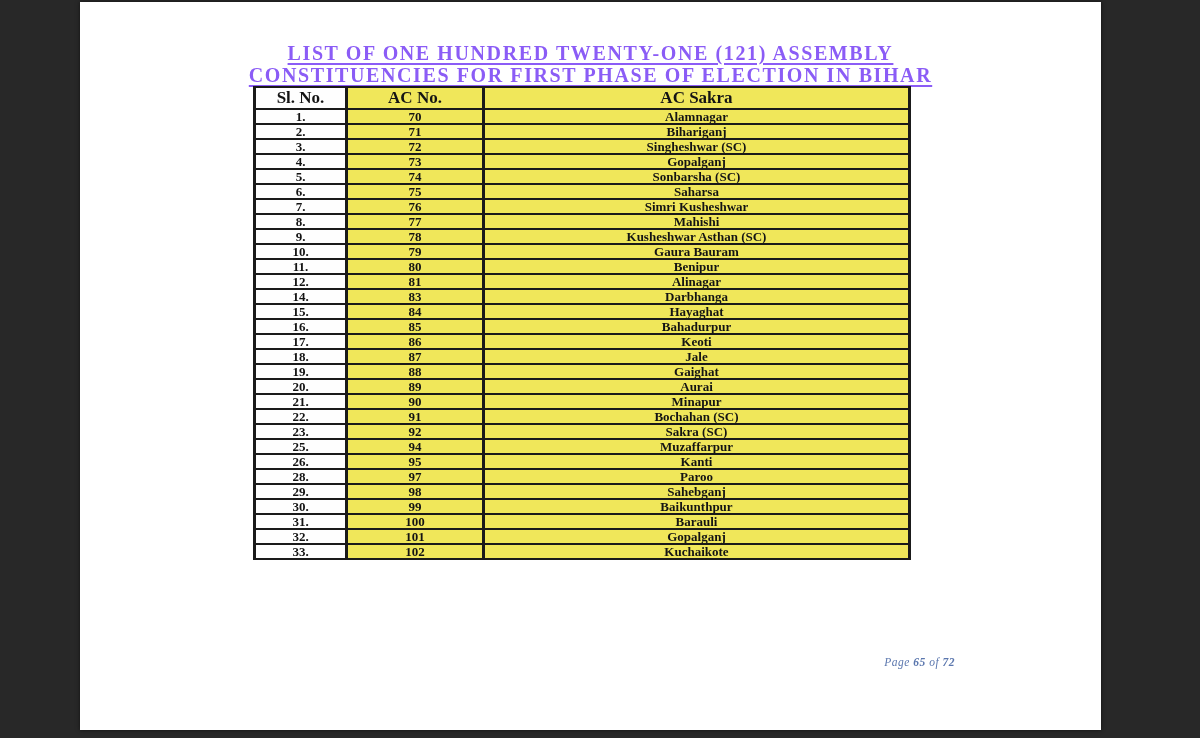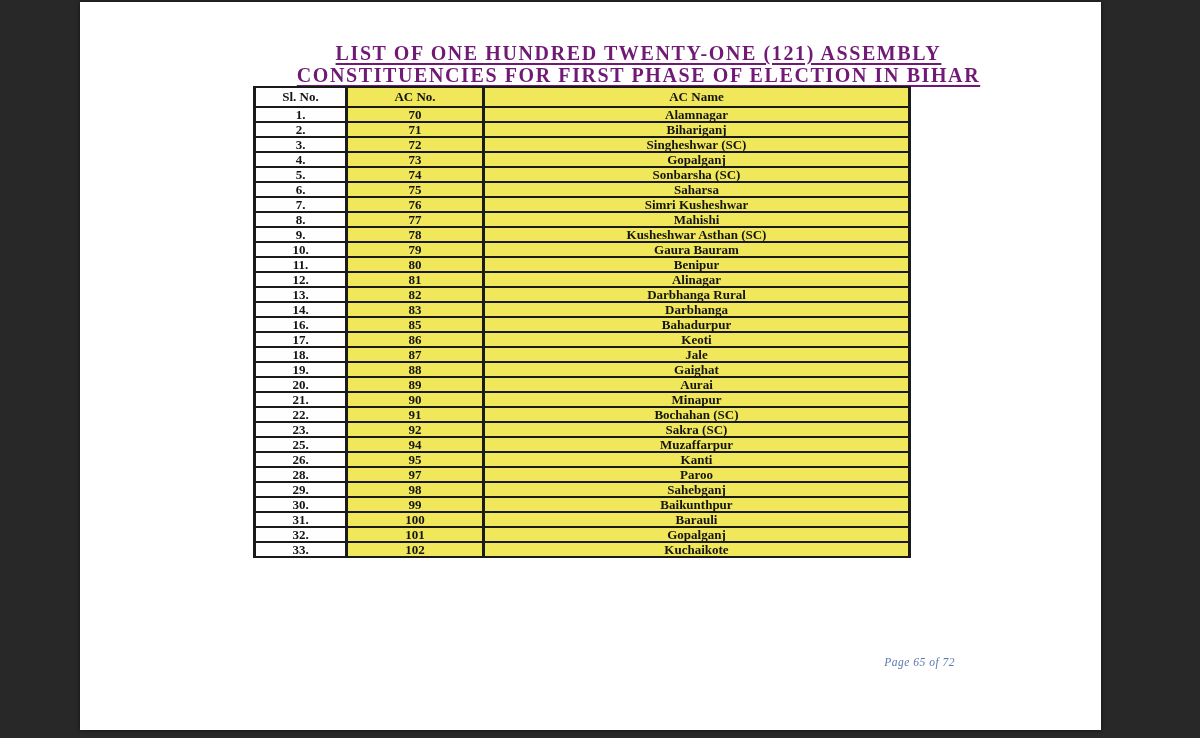--- a/index.html
+++ b/index.html
@@ -21,22 +21,21 @@
   .doc-title {
     position: absolute;
     top: 40px;
     left: 0;
     width: 100%;
     text-align: center;
     font-weight: bold;
     font-size: 20px;
     line-height: 1.12;
     letter-spacing: 1.6px;
-    color: #701a75;
-    margin-left: 48px;
+    color: #8b5cf6;
   }
   .doc-title .title-line {
     display: inline;
     text-decoration: underline;
     text-decoration-thickness: 2px;
     text-underline-offset: 3px;
   }
   table.ac-table {
     position: absolute;
     left: 173px;
@@ -55,21 +54,21 @@
     border-right: 3px solid #1a1a1a;
     text-align: center;
     vertical-align: middle;
     font-weight: bold;
     color: #141414;
     overflow: hidden;
     white-space: nowrap;
   }
   table.ac-table th {
     height: 20px;
-    font-size: 13px;
+    font-size: 17px;
     background: var(--yellow, #f0e75a);
     margin-left: 44px;
   }
   table.ac-table th.col-sl { background: #fefefe; }
   table.ac-table td {
     height: 14.6px;
     font-size: 13px;
     line-height: 1;
     background: var(--yellow, #f0e75a);
   }
@@ -78,21 +77,21 @@
     position: absolute;
     top: 654px;
     left: 173px;
     width: 702px;
     text-align: right;
     font-size: 11.5px;
     font-style: italic;
     color: var(--footer-blue, #5b77ae);
     letter-spacing: 0.5px;
   }
-  .page-footer b { font-style: italic; font-weight: normal; }
+  .page-footer b { font-style: italic; font-weight: bold; }
 </style>
 </head>
 <body>
 
 <div class="doc-page">
 
   <div class="doc-title">
     <span class="title-line">LIST OF ONE HUNDRED TWENTY-ONE (121) ASSEMBLY</span><br>
     <span class="title-line">CONSTITUENCIES FOR FIRST PHASE OF ELECTION IN BIHAR</span>
   </div>
@@ -100,21 +99,21 @@
   <table class="ac-table">
     <colgroup>
       <col class="c-sl">
         <col class="c-acno">
         <col class="c-acname">
     </colgroup>
     <thead>
       <tr>
         <th class="col-sl">Sl. No.</th>
         <th class="col-acno">AC No.</th>
-        <th class="col-acname">AC Name</th>
+        <th class="col-acname">AC Sakra</th>
       </tr>
     </thead>
     <tbody>
         <tr>
           <td class="col-sl">1.</td>
           <td class="col-acno">70</td>
           <td class="col-acname">Alamnagar</td>
         </tr>
         <tr>
           <td class="col-sl">2.</td>
@@ -165,28 +164,28 @@
           <td class="col-sl">11.</td>
           <td class="col-acno">80</td>
           <td class="col-acname">Benipur</td>
         </tr>
         <tr>
           <td class="col-sl">12.</td>
           <td class="col-acno">81</td>
           <td class="col-acname">Alinagar</td>
         </tr>
         <tr>
-          <td class="col-sl">13.</td>
-          <td class="col-acno">82</td>
-          <td class="col-acname">Darbhanga Rural</td>
-        </tr>
-        <tr>
           <td class="col-sl">14.</td>
           <td class="col-acno">83</td>
           <td class="col-acname">Darbhanga</td>
+        </tr>
+        <tr>
+          <td class="col-sl">15.</td>
+          <td class="col-acno">84</td>
+          <td class="col-acname">Hayaghat</td>
         </tr>
         <tr>
           <td class="col-sl">16.</td>
           <td class="col-acno">85</td>
           <td class="col-acname">Bahadurpur</td>
         </tr>
         <tr>
           <td class="col-sl">17.</td>
           <td class="col-acno">86</td>
           <td class="col-acname">Keoti</td>

